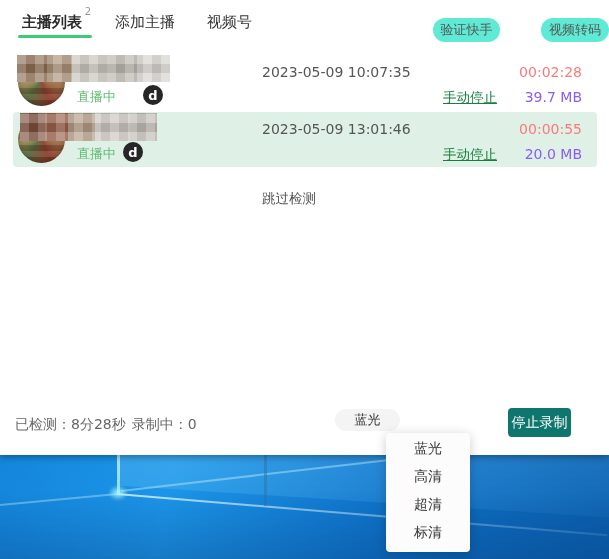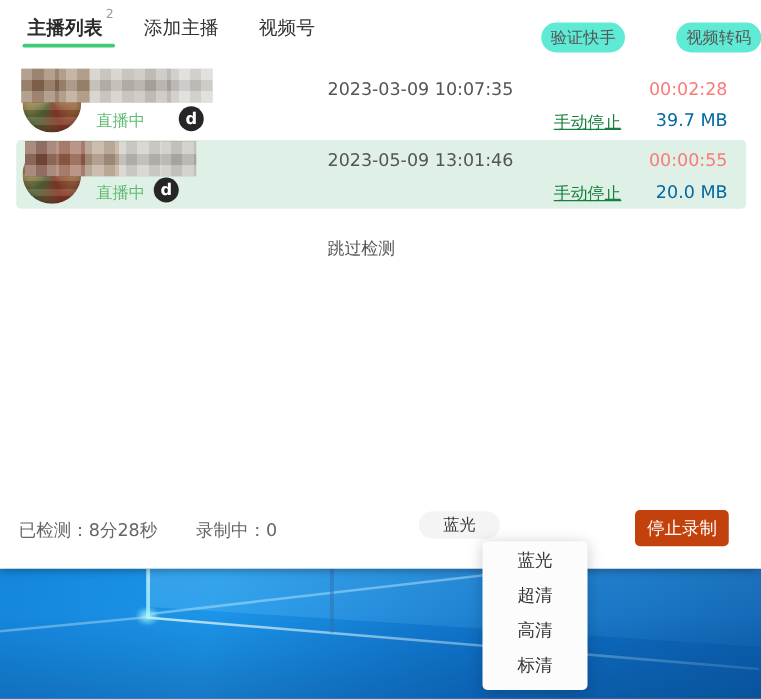--- a/index.html
+++ b/index.html
@@ -57,32 +57,32 @@
   .d-badge { position:absolute; top:30px; width:20px; height:20px; border-radius:50%;
              background:#262626; color:#fff; font-size:13px; font-weight:bold;
              display:flex; align-items:center; justify-content:center; }
   .row1 .d-badge { left:130px; }
   .row2 .d-badge { left:110px; }
 
   .row-time   { position:absolute; left:249px; top:9px;  font-size:14px; color:#555; }
   .row-detect { position:absolute; left:249px; top:34px; font-size:13.5px; color:#555;margin-top:44px; }
   .row-stop   { position:absolute; left:430px; top:34px; font-size:13.5px; color:#15803d;text-decoration:underline; }
   .row-duration { position:absolute; right:15px; top:9px;  font-size:14px; color:#fb7a7a; }
-  .row-size     { position:absolute; right:15px; top:34px; font-size:14px; color:#0369a1;text-align:right; }
+  .row-size     { position:absolute; right:15px; top:34px; font-size:14px; color:#8b5cf6;text-align:right; }
 
   
   .footer-status { position:absolute; left:15px; top:416px; font-size:14px; color:#666;
-                   display:flex; gap:31px; }
+                   display:flex; gap:6px; }
   .fpill { position:absolute; top:409px; height:22px; border-radius:11px; background:#f4f4f4;
            color:#333; font-size:13px; display:flex; align-items:center; justify-content:center;
            cursor:pointer; }
   .fpill-quality { left:335px; width:65px; }
   .fpill-ts { left:415px; width:70px; }
-  .stop-btn { position:absolute; left:508px; top:408px; width:75px; height:29px; border-radius:4px;
-              background:#c2410c; color:#fff; font-size:14px; display:flex; align-items:center;
+  .stop-btn { position:absolute; left:508px; top:408px; width:63px; height:29px; border-radius:4px;
+              background:#0f766e; color:#fff; font-size:14px; display:flex; align-items:center;
               justify-content:center; cursor:pointer; }
 
   
   .dropdown { position:absolute; left:386px; top:433px; width:84px; height:119px; z-index:5;
               background:#fcfcfd; border-radius:4px; box-shadow:0 2px 12px rgba(0,0,0,.20);
               padding-top:2px; }
   .dropdown-item { height:28px; display:flex; align-items:center; justify-content:center;
                    font-size:14px; color:#333; cursor:pointer; }
 
   
@@ -123,21 +123,21 @@
   <div class="tab-underline"></div>
 
   <div class="pill pill-verify">验证快手</div>
   <div class="pill pill-transcode">视频转码</div>
 
   <div class="row row1">
     <div class="avatar"></div>
     <div class="censor c1"></div>
     <span class="live-status">直播中</span>
     <span class="d-badge">d</span>
-    <span class="row-time">2023-03-09 10:07:35</span>
+    <span class="row-time">2023-05-09 10:07:35</span>
     <span class="row-detect">跳过检测</span>
     <span class="row-stop">手动停止</span>
     <span class="row-duration">00:02:28</span>
     <span class="row-size">39.7 MB</span>
   </div>
 
   <div class="row row2">
     <div class="avatar"></div>
     <div class="censor c2"></div>
     <span class="live-status">直播中</span>
@@ -152,22 +152,22 @@
   <div class="footer-status">
     <span>已检测：8分28秒</span>
     <span>录制中：0</span>
   </div>
   <div class="fpill fpill-quality">蓝光</div>
   <div class="stop-btn">停止录制</div>
 </div>
 
 <div class="dropdown">
   <div class="dropdown-item">蓝光</div>
+  <div class="dropdown-item">高清</div>
   <div class="dropdown-item">超清</div>
-  <div class="dropdown-item">高清</div>
   <div class="dropdown-item">标清</div>
 </div>
 
 <div class="desktop">
   <div class="wp-pane"></div>
   <div class="wp-line wp-dbottom"></div>
   <div class="wp-line wp-dtop"></div>
   <div class="wp-line wp-dleft"></div>
   <div class="wp-line wp-v1"></div>
   <div class="wp-line wp-v2"></div>

